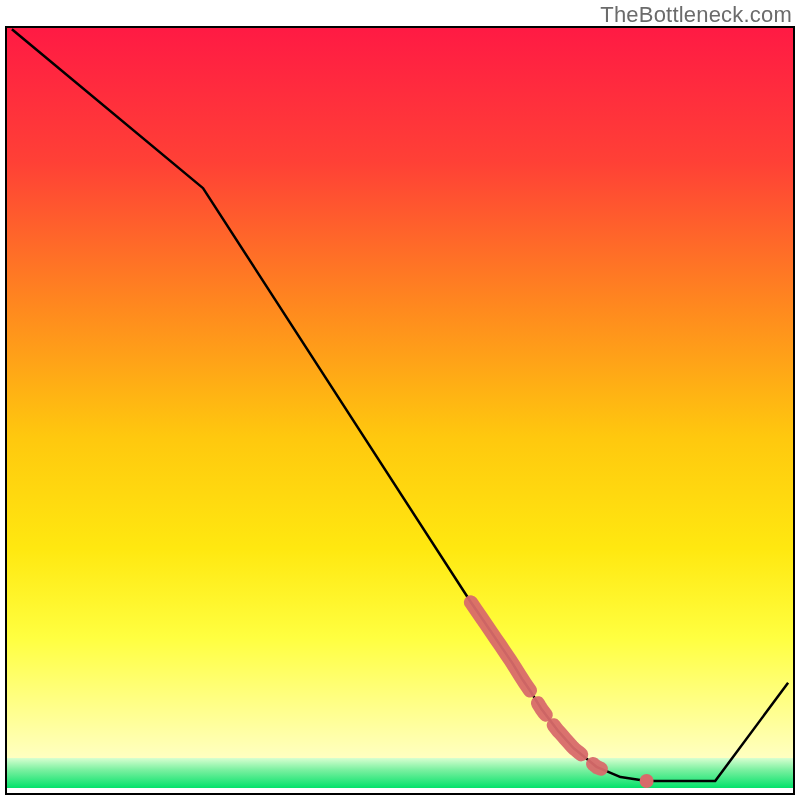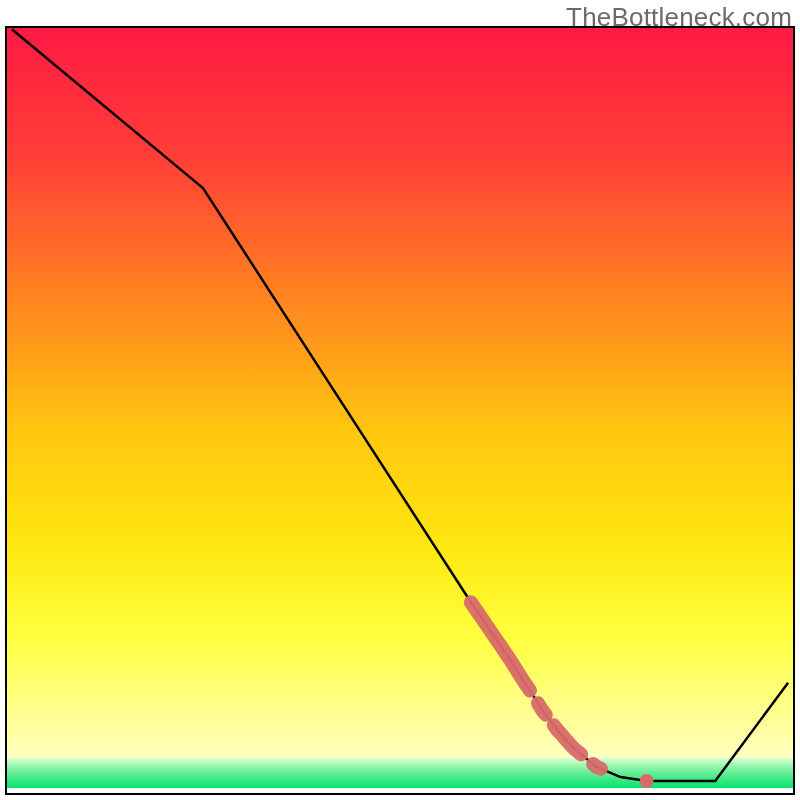--- a/index.html
+++ b/index.html
@@ -13,21 +13,21 @@
   .stage {
     position: relative;
     width: 800px;
     height: 800px;
   }
   .watermark {
     position: absolute;
     top: 2px;
     right: 8px;
     color: #6b6b6b;
-    font-size: 26px;
+    font-size: 22px;
     font-weight: 500;
     letter-spacing: 0.2px;
     user-select: none;
   }
   svg.plot {
     position: absolute;
     left: 0;
     top: 0;
   }
 </style>

